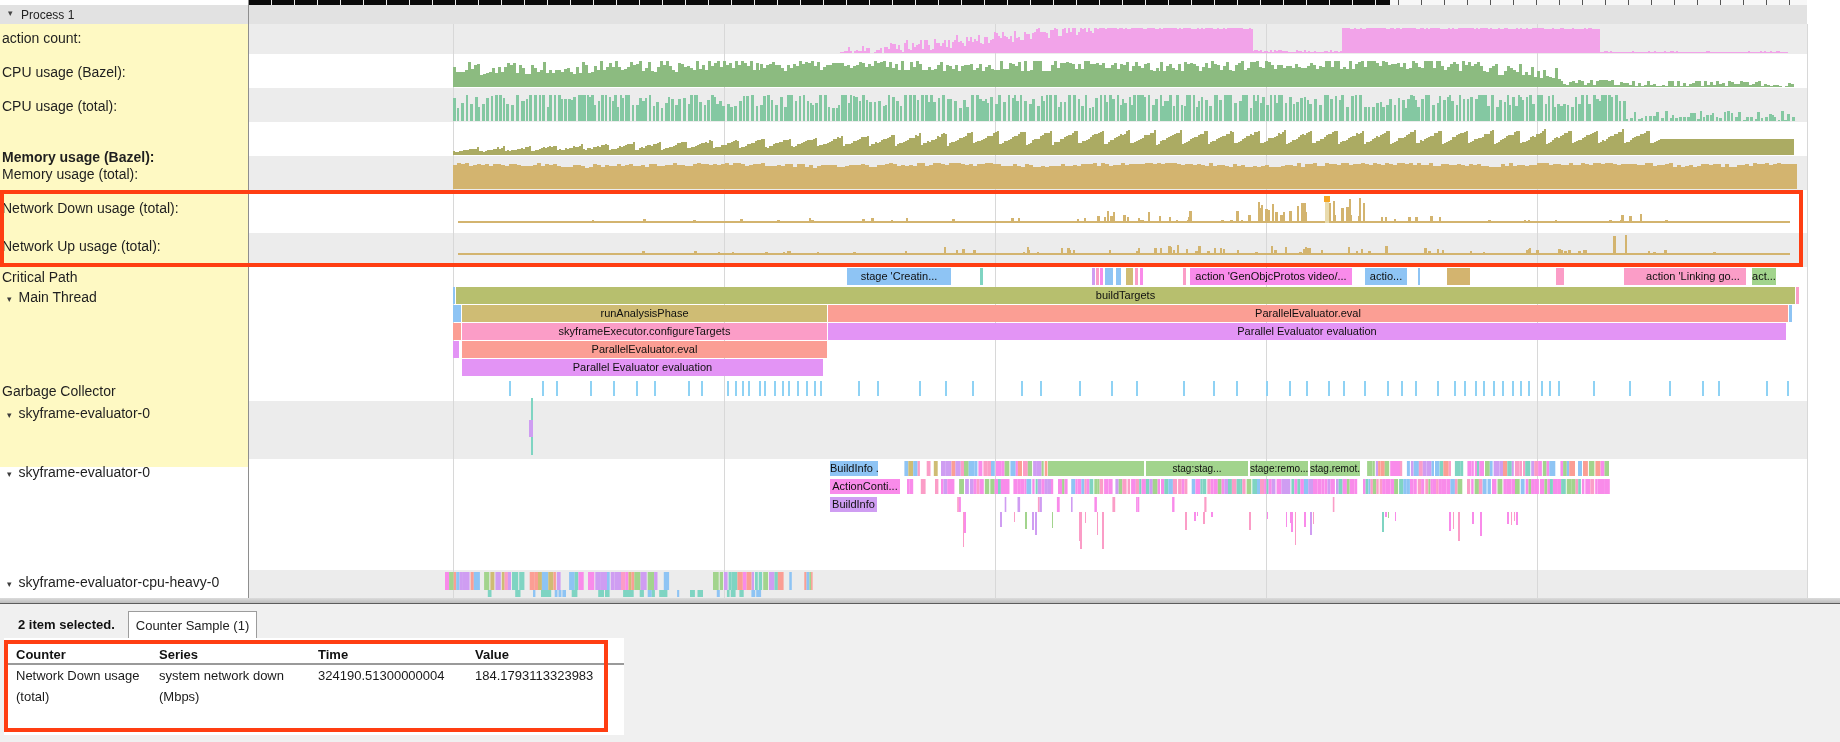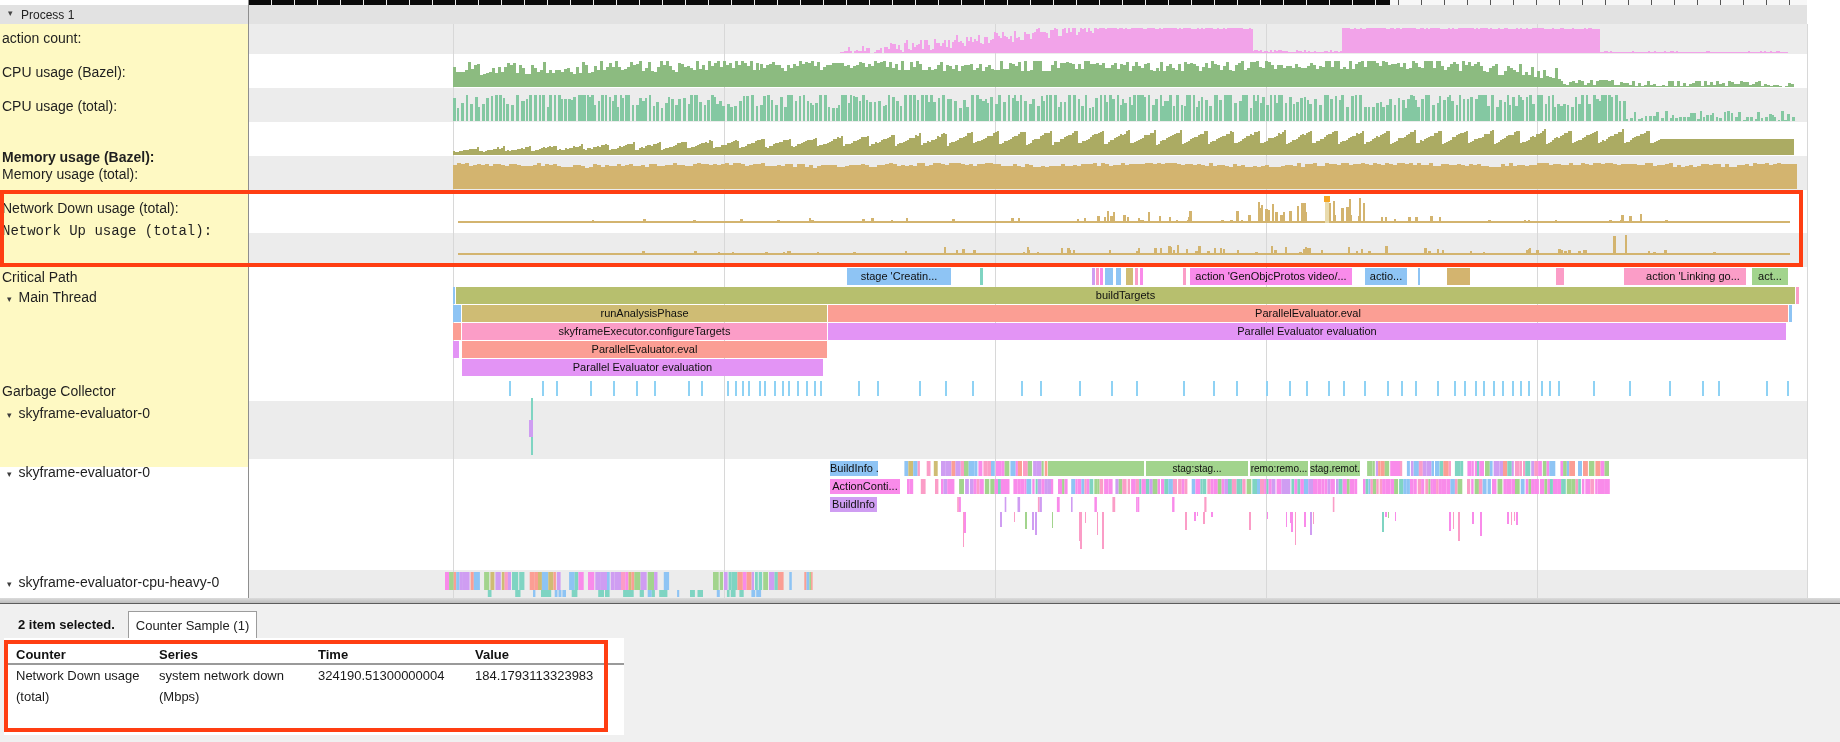--- a/index.html
+++ b/index.html
@@ -46,21 +46,21 @@
     <span class="abs" id="process-title">Process 1</span>
   </div>
 
   <div class="abs" id="label-col">
       <div class="tracklabel" style="left: 2px; top: 6px;"><span>action count:</span></div>
       <div class="tracklabel" style="left: 2px; top: 40px;"><span>CPU usage (Bazel):</span></div>
       <div class="tracklabel" style="left: 2px; top: 74px;"><span>CPU usage (total):</span></div>
       <div class="tracklabel" style="left: 2px; top: 125px; font-weight: bold;"><span>Memory usage (Bazel):</span></div>
       <div class="tracklabel" style="left: 2px; top: 142px;"><span>Memory usage (total):</span></div>
       <div class="tracklabel" style="left: 2px; top: 176px;"><span>Network Down usage (total):</span></div>
-      <div class="tracklabel" style="left: 2px; top: 199px; font-family: Liberation Mono, monospace;"><span>Network Up usage (total):</span></div>
+      <div class="tracklabel" style="left: 2px; top: 214px;"><span>Network Up usage (total):</span></div>
       <div class="tracklabel" style="left: 2px; top: 245px;"><span>Critical Path</span></div>
       <div class="tracklabel" style="left: 7px; top: 265px;"><span class="arrowI">▾</span><span>Main Thread</span></div>
       <div class="tracklabel" style="left: 2px; top: 359px;"><span>Garbage Collector</span></div>
       <div class="tracklabel" style="left: 7px; top: 381px;"><span class="arrowI">▾</span><span>skyframe-evaluator-0</span></div>
       <div class="tracklabel" style="left: 7px; top: 440px;"><span class="arrowI">▾</span><span>skyframe-evaluator-0</span></div>
       <div class="tracklabel" style="left: 7px; top: 550px;"><span class="arrowI">▾</span><span>skyframe-evaluator-cpu-heavy-0</span></div>
     </div>
   <div class="abs" id="vdiv"></div>
 
   <div id="bands">
@@ -511,40 +511,40 @@
       <div class="tspan" style="left: 1126px; top: 268px; width: 7px; height: 17px; background: rgb(207, 188, 116); line-height: 17px;"></div>
       <div class="tspan" style="left: 1135px; top: 268px; width: 3px; height: 17px; background: rgb(251, 157, 199); line-height: 17px;"></div>
       <div class="tspan" style="left: 1140px; top: 268px; width: 3px; height: 17px; background: rgb(249, 139, 234); line-height: 17px;"></div>
       <div class="tspan" style="left: 1183px; top: 268px; width: 3px; height: 17px; background: rgb(251, 157, 199); line-height: 17px;"></div>
       <div class="tspan" style="left: 1190px; top: 268px; width: 162px; height: 17px; background: rgb(249, 139, 234); line-height: 17px;">action 'GenObjcProtos video/...</div>
       <div class="tspan" style="left: 1365px; top: 268px; width: 42px; height: 17px; background: rgb(142, 196, 244); line-height: 17px;">actio...</div>
       <div class="tspan" style="left: 1418px; top: 268px; width: 2px; height: 17px; background: rgb(142, 196, 244); line-height: 17px;"></div>
       <div class="tspan" style="left: 1447px; top: 268px; width: 23px; height: 17px; background: rgb(211, 180, 111); line-height: 17px;"></div>
       <div class="tspan" style="left: 1556px; top: 268px; width: 8px; height: 17px; background: rgb(251, 157, 199); line-height: 17px;"></div>
       <div class="tspan" style="left: 1624px; top: 268px; width: 122px; height: 17px; background: rgb(251, 157, 199); line-height: 17px; padding-left: 16px;">action 'Linking go...</div>
-      <div class="tspan" style="left: 1752px; top: 268px; width: 36px; height: 17px; background: rgb(162, 212, 141); line-height: 17px;">act...</div>
+      <div class="tspan" style="left: 1752px; top: 268px; width: 24px; height: 17px; background: rgb(162, 212, 141); line-height: 17px;">act...</div>
       <div class="tspan" style="left: 453px; top: 287px; width: 2px; height: 17px; background: rgb(142, 196, 244); line-height: 17px;"></div>
       <div class="tspan" style="left: 456px; top: 287px; width: 1339px; height: 17px; background: rgb(183, 191, 110); line-height: 17px;">buildTargets</div>
       <div class="tspan" style="left: 1796px; top: 287px; width: 3px; height: 17px; background: rgb(251, 157, 199); line-height: 17px;"></div>
       <div class="tspan" style="left: 453px; top: 305px; width: 8px; height: 17px; background: rgb(142, 196, 244); line-height: 17px;"></div>
       <div class="tspan" style="left: 462px; top: 305px; width: 365px; height: 17px; background: rgb(207, 188, 116); line-height: 17px; text-align: center;">runAnalysisPhase</div>
       <div class="tspan" style="left: 828px; top: 305px; width: 960px; height: 17px; background: rgb(251, 158, 148); line-height: 17px;">ParallelEvaluator.eval</div>
       <div class="tspan" style="left: 1789px; top: 305px; width: 3px; height: 17px; background: rgb(142, 196, 244); line-height: 17px;"></div>
       <div class="tspan" style="left: 453px; top: 323px; width: 8px; height: 17px; background: rgb(251, 158, 148); line-height: 17px;"></div>
       <div class="tspan" style="left: 462px; top: 323px; width: 365px; height: 17px; background: rgb(251, 157, 199); line-height: 17px;">skyframeExecutor.configureTargets</div>
       <div class="tspan" style="left: 828px; top: 323px; width: 958px; height: 17px; background: rgb(227, 148, 245); line-height: 17px;">Parallel Evaluator evaluation</div>
       <div class="tspan" style="left: 453px; top: 341px; width: 6px; height: 17px; background: rgb(227, 148, 245); line-height: 17px;"></div>
       <div class="tspan" style="left: 462px; top: 341px; width: 365px; height: 17px; background: rgb(251, 158, 148); line-height: 17px;">ParallelEvaluator.eval</div>
       <div class="tspan" style="left: 462px; top: 359px; width: 361px; height: 17px; background: rgb(227, 148, 245); line-height: 17px;">Parallel Evaluator evaluation</div>
       <div class="tspan" style="left: 830px; top: 461px; width: 48px; height: 15px; background: rgb(142, 196, 244); line-height: 15px;">BuildInfo ...</div>
       <div class="tspan" style="left: 830px; top: 479px; width: 70px; height: 15px; background: rgb(249, 139, 234); line-height: 15px;">ActionConti...</div>
       <div class="tspan" style="left: 830px; top: 497px; width: 47px; height: 15px; background: rgb(207, 157, 242); line-height: 15px;">BuildInfo</div>
       <div class="tspan" style="left: 1048px; top: 461px; width: 96px; height: 15px; background: rgb(162, 212, 141); line-height: 15px;"></div>
       <div class="tspan" style="left: 1146px; top: 461px; width: 102px; height: 15px; background: rgb(162, 212, 141); line-height: 15px; font-size: 10px;">stag:stag...</div>
-      <div class="tspan" style="left: 1250px; top: 461px; width: 58px; height: 15px; background: rgb(162, 212, 141); line-height: 15px; font-size: 10px;">remo:remo...</div>
+      <div class="tspan" style="left: 1250px; top: 461px; width: 58px; height: 15px; background: rgb(162, 212, 141); line-height: 15px; font-size: 10px;">stage:remo...</div>
       <div class="tspan" style="left: 1310px; top: 461px; width: 50px; height: 15px; background: rgb(162, 212, 141); line-height: 15px; font-size: 10px;">stag.remot...</div>
     </div>
 
   <div class="abs" id="splitter"></div>
 
   <div class="abs" id="bottom">
     <div class="abs" id="selcount">2 item selected.</div>
     <div class="abs" id="tab">Counter Sample (1)</div>
     <div class="abs" id="tablebg"></div>
     <span class="th" style="left:16px">Counter</span>

